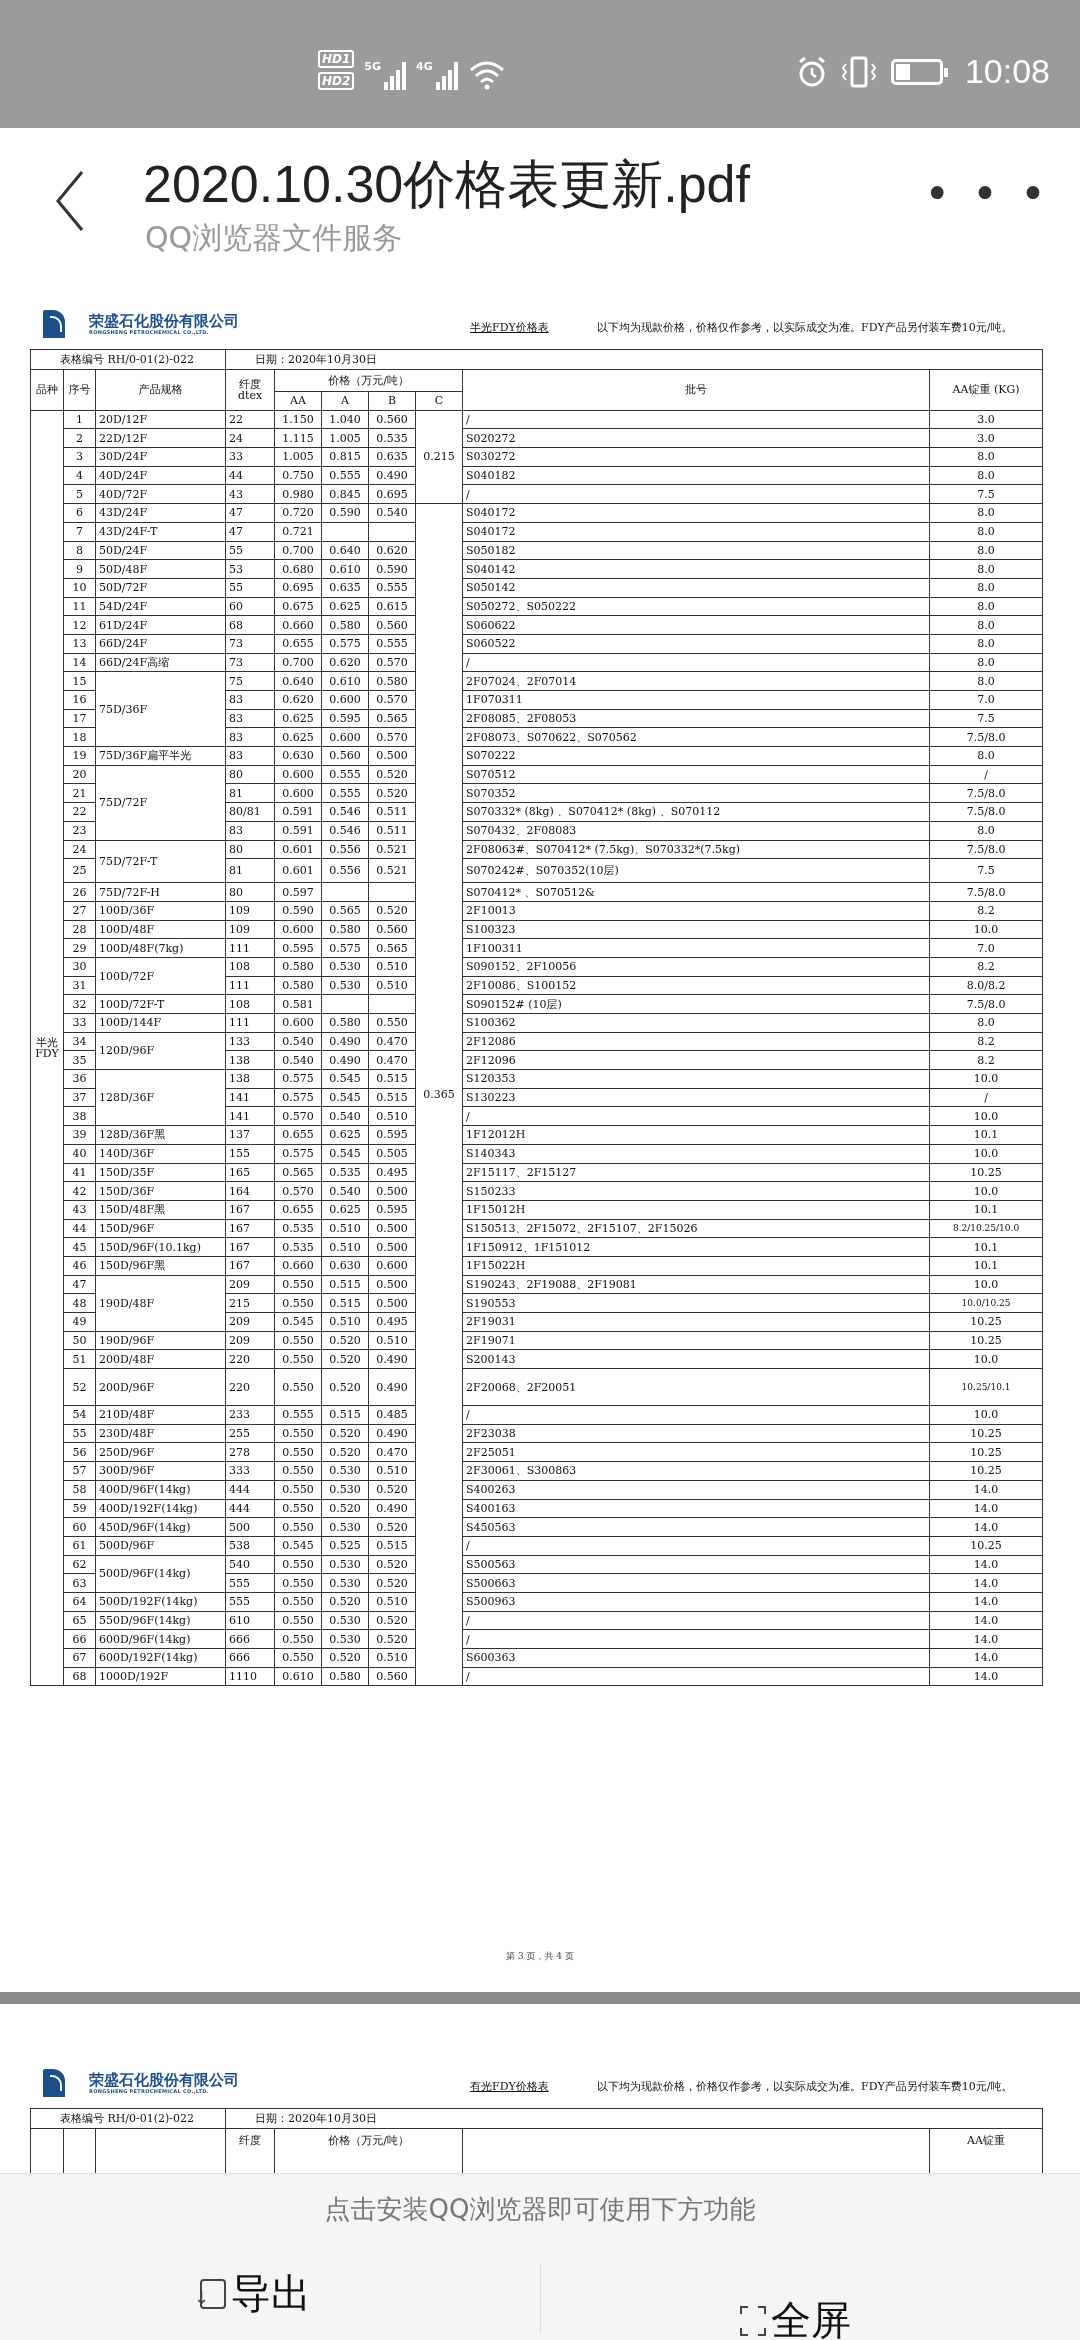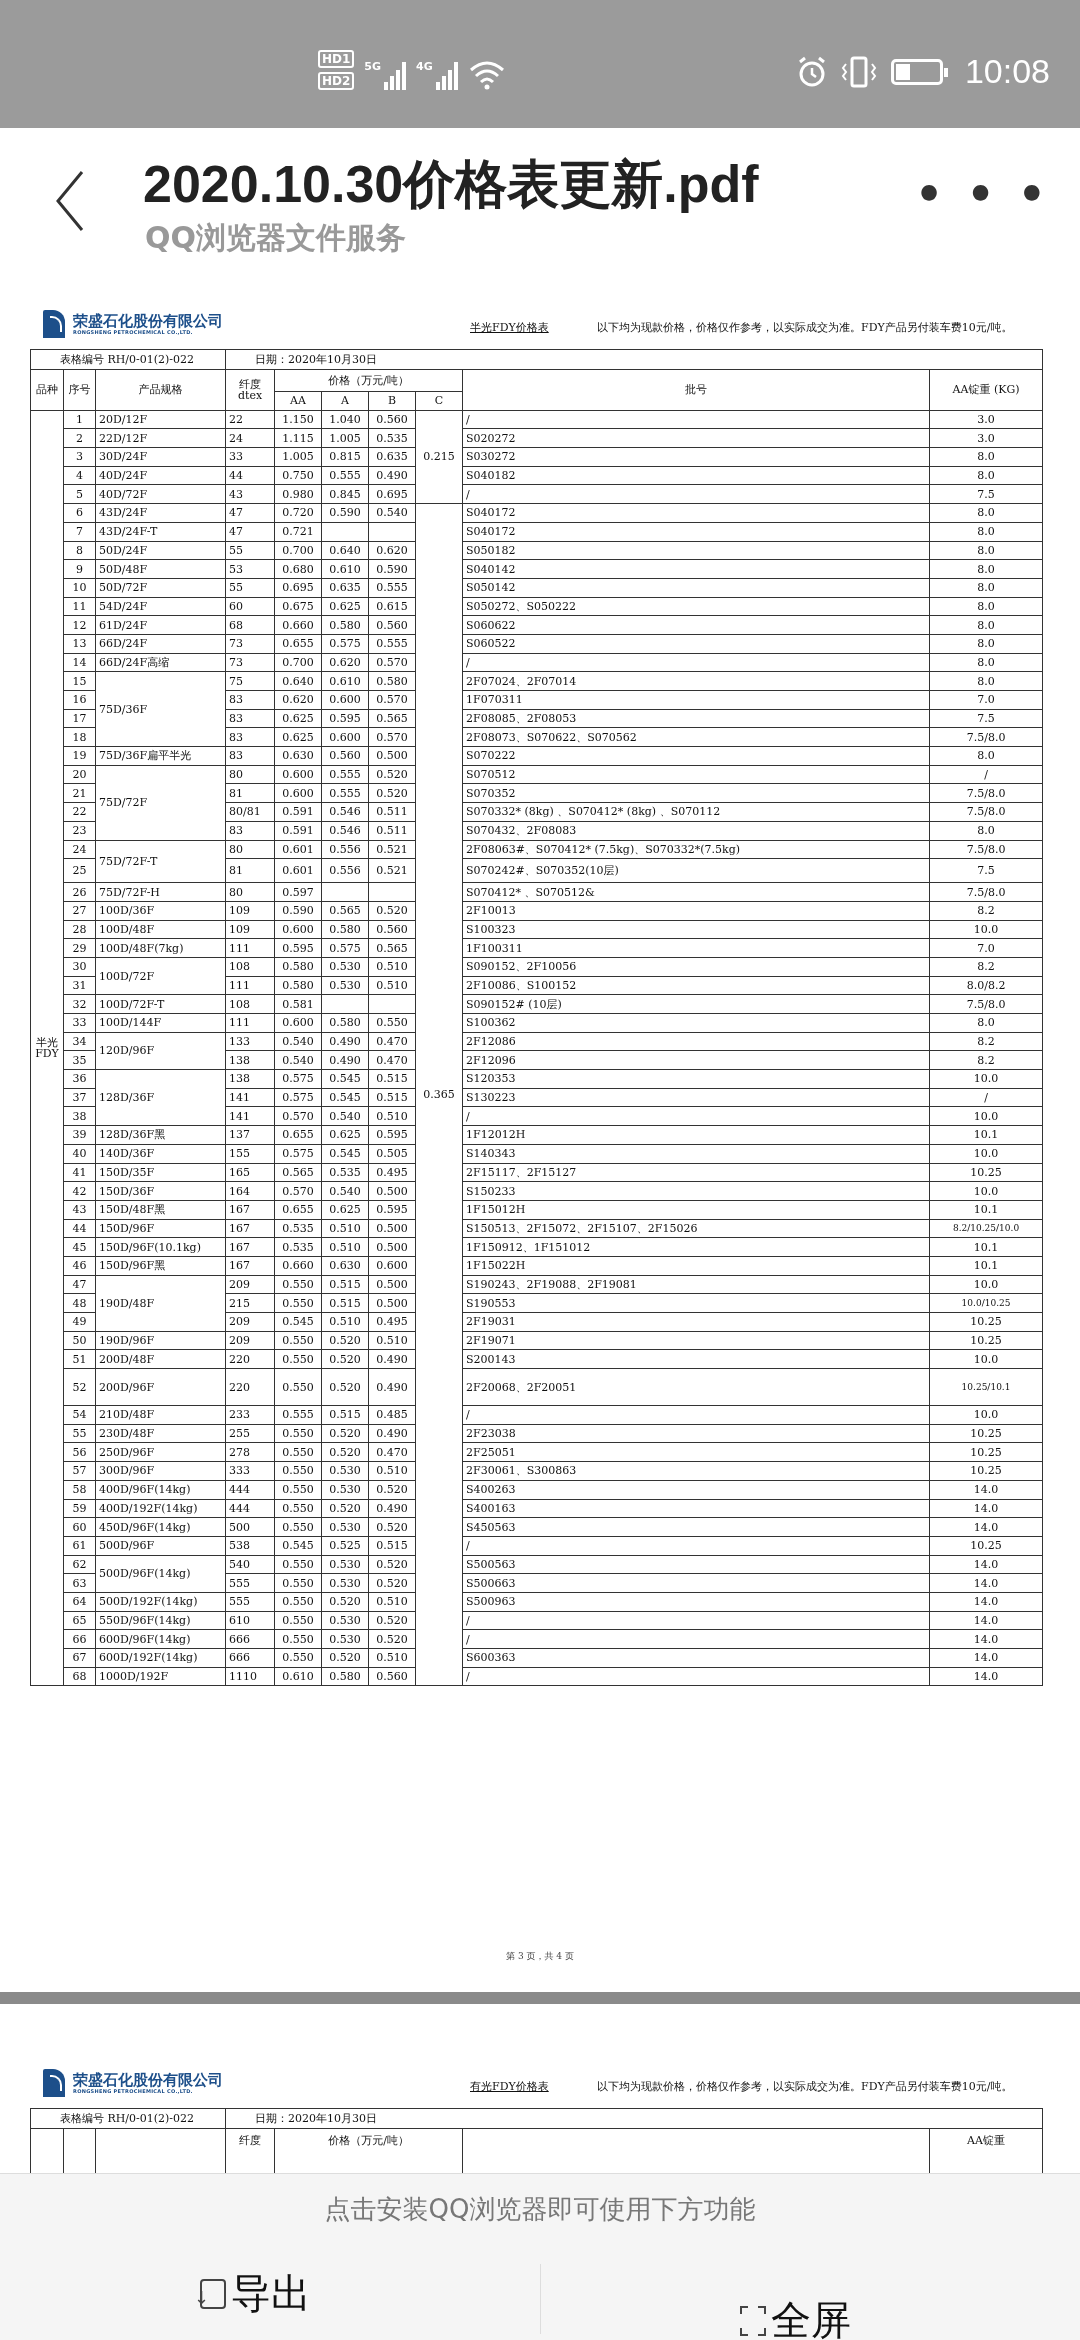--- a/index.html
+++ b/index.html
@@ -1,36 +1,36 @@
 <!DOCTYPE html>
 <html><head>
 <meta charset="utf-8">
 <style>
   * { box-sizing: border-box; margin: 0; padding: 0; }
   html, body { width: 1080px; height: 2340px; overflow: hidden; background: #ffffff; font-family: "DejaVu Sans", sans-serif; }
   #statusbar { position: absolute; left: 0; top: 0; width: 1080px; height: 128px; background: #9b9b9b; color: #fff; }
   #statusbar .sig { position: absolute; top: 50px; left: 318px; display: flex; align-items: flex-end; gap: 10px; font-size: 14px; font-weight: bold; }
   #statusbar .hd { display: flex; flex-direction: column; gap: 4px; }
-  #statusbar .hd span { border: 2px solid #fff; border-radius: 3px; padding: 0 2px; font-size: 12px; line-height: 14px; }
+  #statusbar .hd span { border: 2px solid #fff; border-radius: 3px; padding: 0 2px; font-size: 12px; line-height: 14px; font-style: italic; }
   .bars { display: flex; align-items: flex-end; gap: 2px; height: 30px; }
   .bars i { display: block; width: 4px; background: #fff; }
   #statusbar .right { position: absolute; top: 52px; right: 30px; display: flex; align-items: center; gap: 14px; font-size: 34px; }
   .battery { width: 52px; height: 26px; border: 3px solid #fff; border-radius: 5px; position: relative; }
   .battery::after { content: ""; position: absolute; right: -8px; top: 6px; width: 4px; height: 9px; background: #fff; }
   .battery .fill { position: absolute; left: 2px; top: 2px; bottom: 2px; background: #fff; }
 
-  #titlebar { position: absolute; left: 0; top: 128px; width: 1080px; height: 174px; background: #fff; border-bottom: 2px solid #e6e6e6; font-weight: bold; }
+  #titlebar { position: absolute; left: 0; top: 128px; width: 1080px; height: 174px; background: #fff; border-bottom: 2px solid #e6e6e6; }
   #titlebar .back { position: absolute; left: 50px; top: 45px; font-size: 60px; color: #333; font-weight: 100; cursor: pointer; }
   #titlebar .title { position: absolute; left: 143px; top: 22px; font-size: 52px; color: #222; font-family: "Liberation Sans", sans-serif; }
   #titlebar .subtitle { position: absolute; left: 145px; top: 90px; font-size: 30px; color: #999; }
   #titlebar .more { position: absolute; right: 30px; top: 40px; font-size: 44px; color: #333; letter-spacing: 4px; cursor: pointer; }
 
   #viewer { position: absolute; left: 0; top: 272px; width: 1080px; height: 2068px; background: #ffffff; overflow: hidden; }
   .page { position: absolute; left: 0; width: 1080px; background: #fff; }
-  .logo { position: absolute; left: 30px; top: 38px; display: flex; align-items: center; gap: 8px; padding-left: 13px; }
+  .logo { position: absolute; left: 30px; top: 38px; display: flex; align-items: center; gap: 24px; padding-left: 13px; }
   .logo .mark { width: 22px; height: 28px; background: #1d4f8a; border-radius: 2px 12px 0 0; position: relative; }
   .logo .mark::after { content: ""; position: absolute; left: 7px; top: 6px; width: 10px; height: 14px; border: 2px solid #fff; border-left: none; border-bottom: none; border-radius: 0 10px 0 0; }
   .logo .cn { font-size: 15px; font-weight: bold; color: #1d4f8a; line-height: 16px; font-family: "DejaVu Sans", sans-serif; }
   .logo .en { font-size: 5px; color: #1d4f8a; font-weight: bold; letter-spacing: 0.3px; }
   .sheet-title { position: absolute; left: 470px; top: 48px; font-size: 11px; color: #111; font-family: "DejaVu Serif", serif; text-decoration: underline; }
   .sheet-note { position: absolute; left: 597px; top: 48px; font-size: 11px; color: #111; font-family: "DejaVu Serif", serif; }
 
   table.price { position: absolute; left: 30px; border-collapse: collapse; font-family: "DejaVu Serif", serif; font-size: 11px; color: #111; table-layout: fixed; }
   table.price td { border: 1px solid #333; height: 18.7px; padding: 0 3px; white-space: nowrap; overflow: hidden; line-height: 11px; }
   table.price td.c { text-align: center; }

